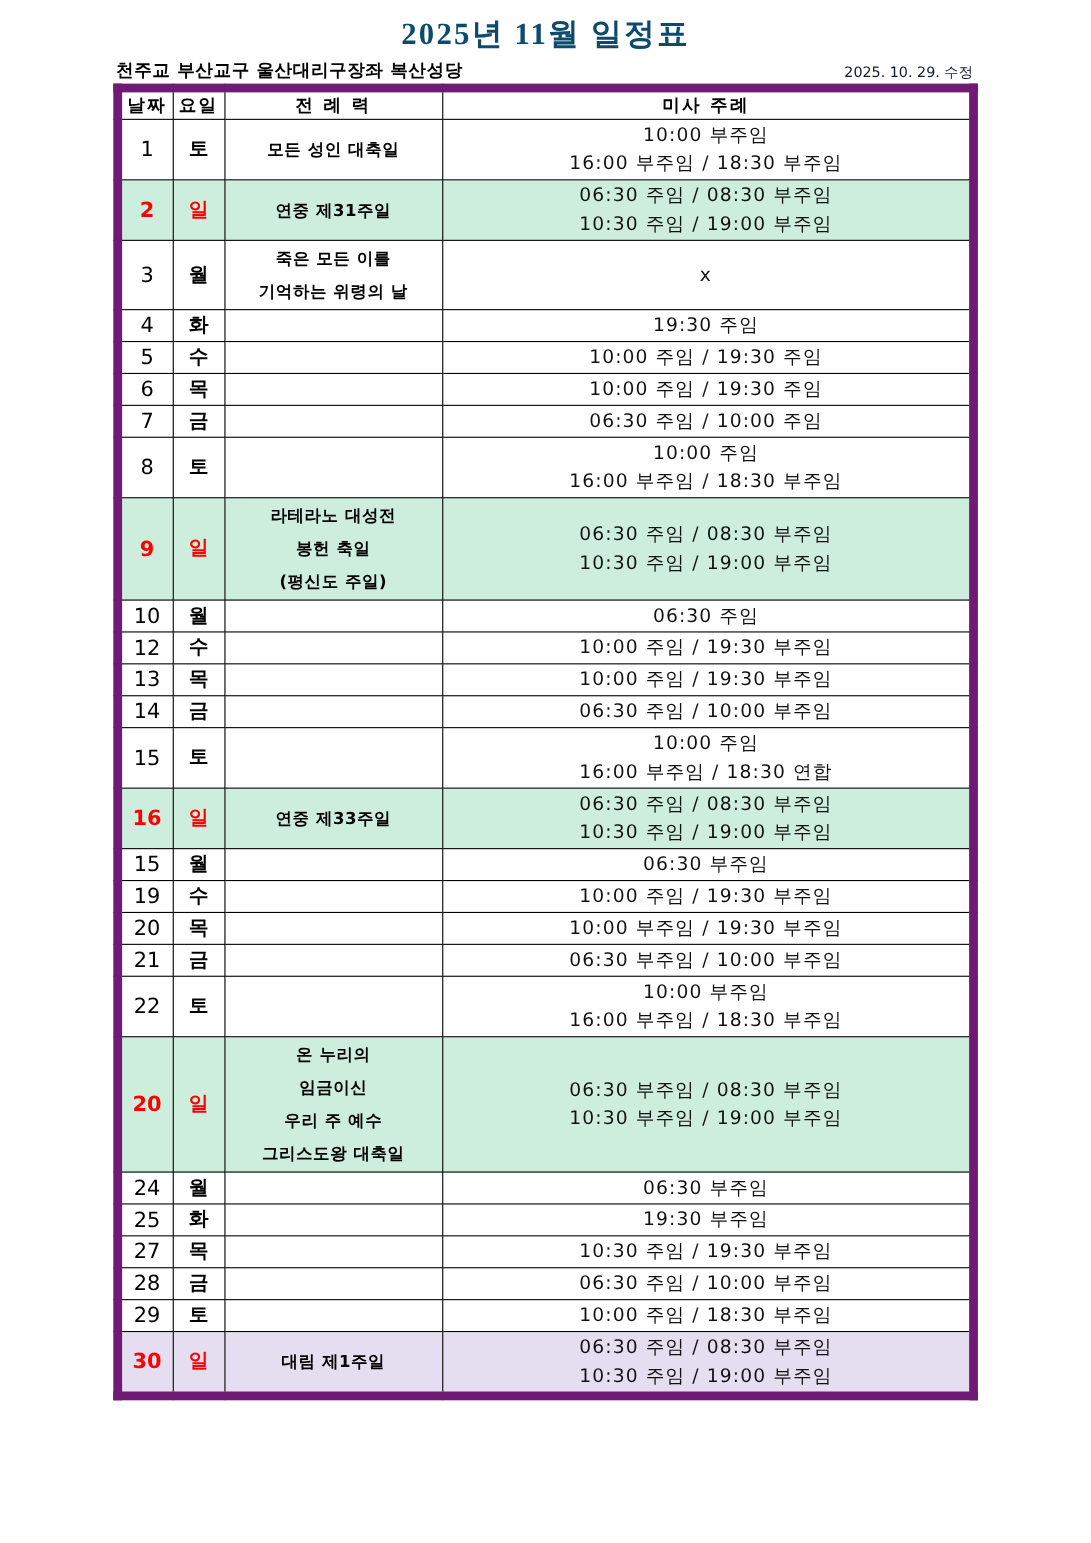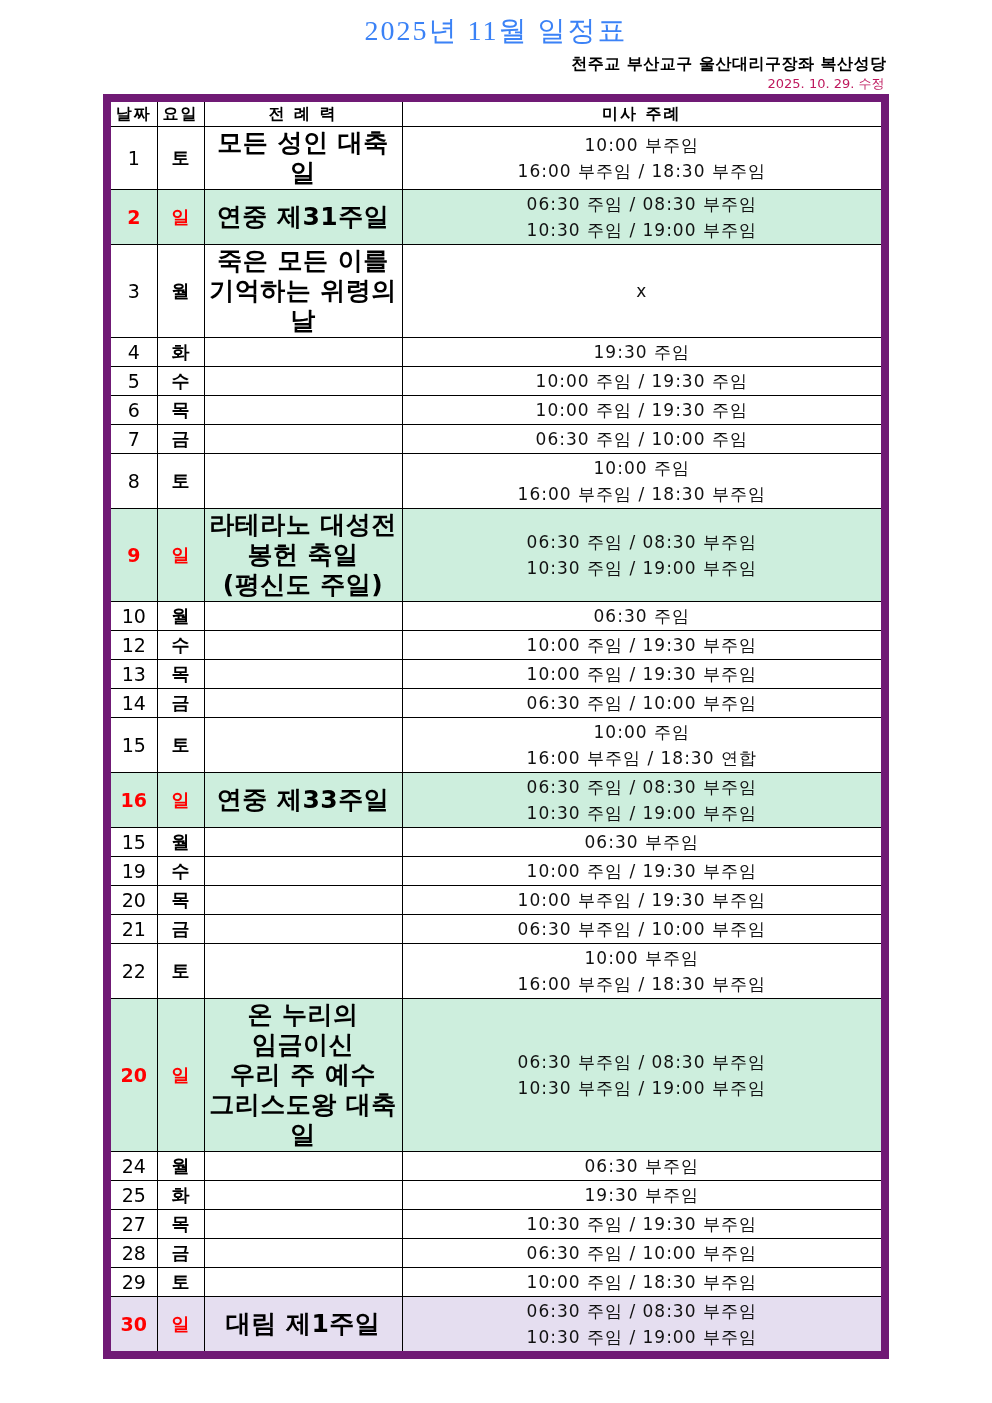--- a/index.html
+++ b/index.html
@@ -11,44 +11,43 @@
   .page {
     position: relative;
     width: 992px;
     height: 1403px;
     background: #ffffff;
     overflow: hidden;
   }
   .title {
     text-align: center;
     font-family: "Liberation Serif", "DejaVu Serif", serif;
-    font-weight: normal;
+    font-weight: bold;
     font-size: 28px;
     letter-spacing: 2px;
     padding-top: 12px;
     margin: 0 0 4px 0;
-    color: #3b82f6;
+    color: #0c4a6e;
   }
   .subheader {
     width: 781px;
     margin: 0 auto 1px auto;
     display: flex;
     justify-content: space-between;
     align-items: flex-end;
-    flex-direction: column;
   }
   .org {
     font-weight: bold;
     font-size: 16px;
     color: #000;
     letter-spacing: 0.5px;
   }
   .revision {
     font-size: 13px;
-    color: #be185d;
+    color: #0f172a;
     padding-right: 2px;
   }
   table.schedule {
     width: 781px;
     margin: 0 auto;
     border-collapse: collapse;
     table-layout: fixed;
   }
   table.schedule, table.schedule th, table.schedule td {
     border: 1px solid #000;
@@ -80,21 +79,21 @@
     font-size: 19px;
     font-weight: normal;
     line-height: 26px;
   }
   td.day {
     font-size: 18px;
     font-weight: bold;
     line-height: 26px;
   }
   td.liturgy {
-    font-size: 25px;
+    font-size: 15px;
     font-weight: bold;
     line-height: 30px;
     letter-spacing: 0.5px;
     margin-left: 28px;
   }
   td.mass {
     font-size: 17px;
     font-weight: normal;
     line-height: 26px;
     letter-spacing: 1px;

